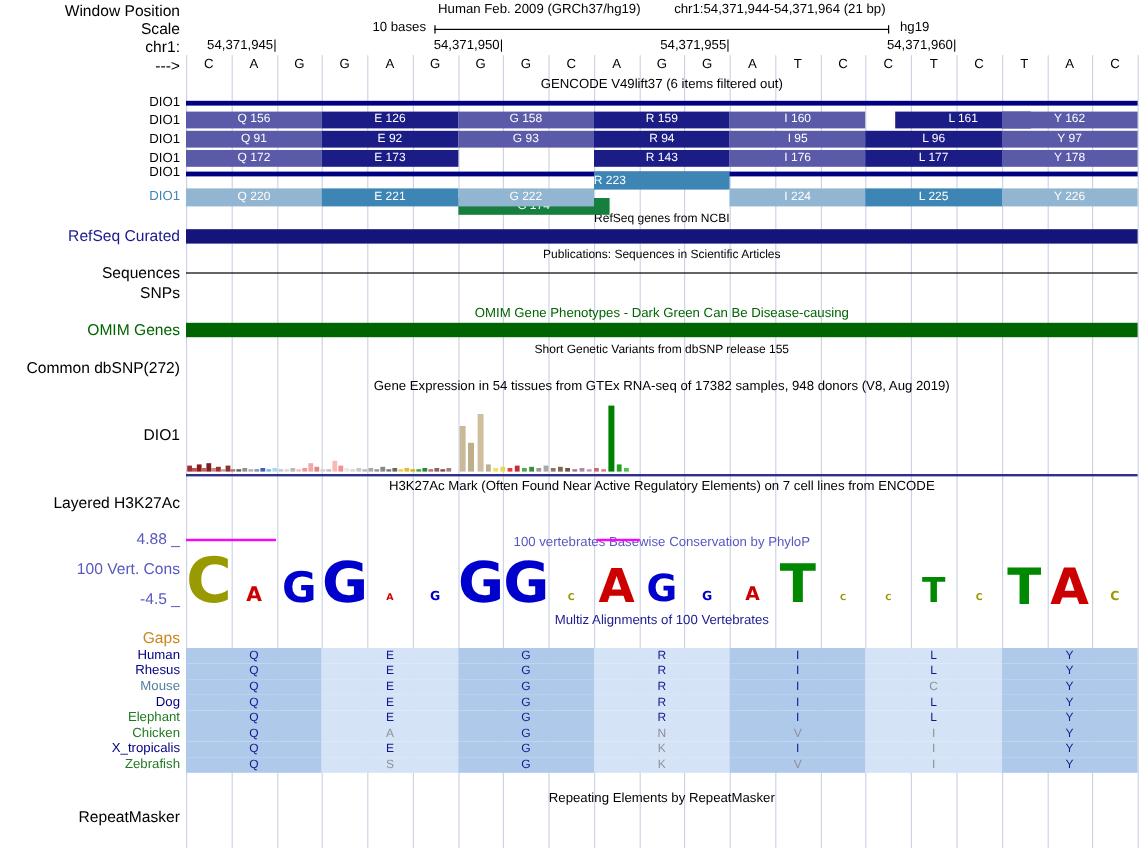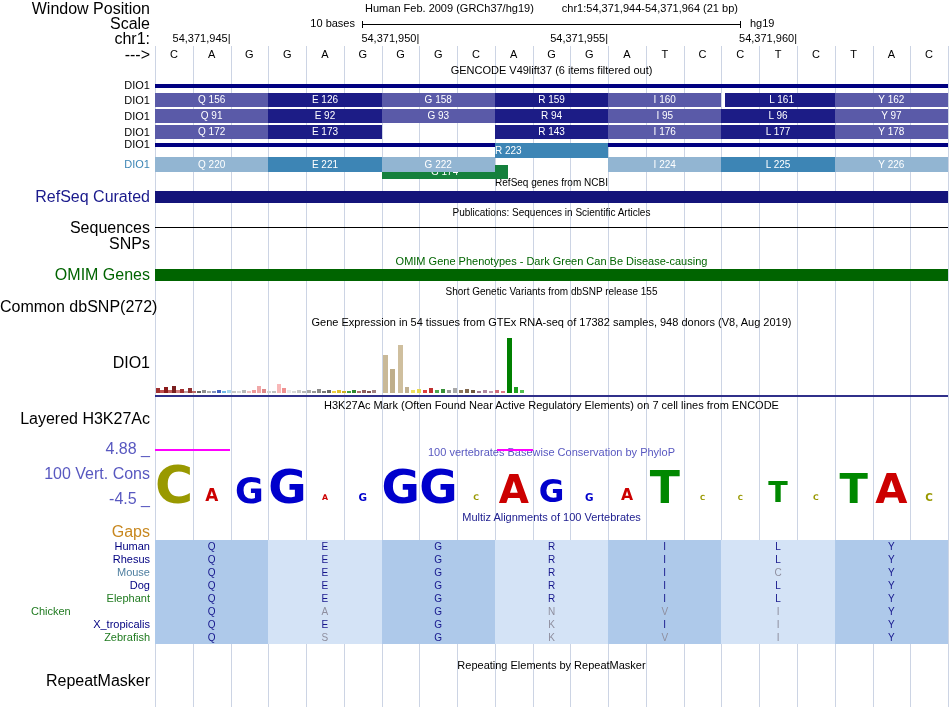--- a/index.html
+++ b/index.html
@@ -1,21 +1,21 @@
 <!DOCTYPE html>
 <html><head>
 <meta charset="utf-8">
 <style>
   *{margin:0;padding:0;box-sizing:border-box}
   body{background:#fff;font-family:"Liberation Sans",sans-serif}
   #browser{position:relative;width:950px;height:707px;background:#fff;overflow:hidden;
            font-family:"Liberation Sans",sans-serif;font-size:11px;color:#000}
   .abs{position:absolute;white-space:nowrap;z-index:1}
   .lbl{position:absolute;left:0;width:150px;text-align:right;line-height:13px;
-       white-space:nowrap;font-size:16px;z-index:1}
+       white-space:nowrap;font-size:13px;z-index:1}
   .ct{position:absolute;left:155px;width:793px;text-align:center;white-space:nowrap;z-index:1}
   .sm{font-size:10px}
 </style>
 </head>
 <body>
 
 <div id="browser">
 
   <div class="abs" style="left:155px;top:2px;width:793px;text-align:center">
     <span>Human Feb. 2009 (GRCh37/hg19)</span><span style="display:inline-block;width:28px"></span><span>chr1:54,371,944-54,371,964 (21 bp)</span>
@@ -100,21 +100,21 @@
     <div style="position: absolute; z-index: 1; left: 362px; top: 21px; width: 1px; height: 7px; background: rgb(0, 0, 0);"></div>
     <div style="position: absolute; z-index: 1; left: 740px; top: 21px; width: 1px; height: 7px; background: rgb(0, 0, 0);"></div>
     <div style="position: absolute; z-index: 1; left: 0px; width: 150px; text-align: right; line-height: 13px; top: 79px; color: rgb(0, 0, 0);">DIO1</div>
     <div style="position: absolute; z-index: 1; left: 155px; top: 84px; width: 793px; height: 4px; background: rgb(0, 0, 128);"></div>
     <div style="position: absolute; z-index: 1; left: 0px; width: 150px; text-align: right; line-height: 13px; top: 93.5px; color: rgb(0, 0, 0);">DIO1</div>
     <div style="position: absolute; z-index: 1; left: 155px; top: 93px; width: 113.3px; height: 14px; line-height: 14px; background: rgb(90, 90, 168); color: rgb(255, 255, 255); font-size: 10px; text-align: center;">Q 156</div>
     <div style="position: absolute; z-index: 1; left: 268.3px; top: 93px; width: 113.3px; height: 14px; line-height: 14px; background: rgb(28, 28, 134); color: rgb(255, 255, 255); font-size: 10px; text-align: center;">E 126</div>
     <div style="position: absolute; z-index: 1; left: 381.6px; top: 93px; width: 113.3px; height: 14px; line-height: 14px; background: rgb(90, 90, 168); color: rgb(255, 255, 255); font-size: 10px; text-align: center;">G 158</div>
     <div style="position: absolute; z-index: 1; left: 494.9px; top: 93px; width: 113.3px; height: 14px; line-height: 14px; background: rgb(28, 28, 134); color: rgb(255, 255, 255); font-size: 10px; text-align: center;">R 159</div>
     <div style="position: absolute; z-index: 1; left: 608.1px; top: 93px; width: 113.3px; height: 14px; line-height: 14px; background: rgb(90, 90, 168); color: rgb(255, 255, 255); font-size: 10px; text-align: center;">I 160</div>
-    <div style="position: absolute; z-index: 1; left: 725px; top: 93px; width: 113.3px; height: 14px; line-height: 14px; background: rgb(28, 28, 134); color: rgb(255, 255, 255); font-size: 10px; text-align: center;">L 161</div>
+    <div style="position: absolute; z-index: 1; left: 746px; top: 93px; width: 113.3px; height: 14px; line-height: 14px; background: rgb(28, 28, 134); color: rgb(255, 255, 255); font-size: 10px; text-align: center;">L 161</div>
     <div style="position: absolute; z-index: 1; left: 834.7px; top: 93px; width: 113.3px; height: 14px; line-height: 14px; background: rgb(90, 90, 168); color: rgb(255, 255, 255); font-size: 10px; text-align: center;">Y 162</div>
     <div style="position: absolute; z-index: 1; left: 0px; width: 150px; text-align: right; line-height: 13px; top: 109.5px; color: rgb(0, 0, 0);">DIO1</div>
     <div style="position: absolute; z-index: 1; left: 155px; top: 109px; width: 113.3px; height: 14px; line-height: 14px; background: rgb(90, 90, 168); color: rgb(255, 255, 255); font-size: 10px; text-align: center;">Q 91</div>
     <div style="position: absolute; z-index: 1; left: 268.3px; top: 109px; width: 113.3px; height: 14px; line-height: 14px; background: rgb(28, 28, 134); color: rgb(255, 255, 255); font-size: 10px; text-align: center;">E 92</div>
     <div style="position: absolute; z-index: 1; left: 381.6px; top: 109px; width: 113.3px; height: 14px; line-height: 14px; background: rgb(90, 90, 168); color: rgb(255, 255, 255); font-size: 10px; text-align: center;">G 93</div>
     <div style="position: absolute; z-index: 1; left: 494.9px; top: 109px; width: 113.3px; height: 14px; line-height: 14px; background: rgb(28, 28, 134); color: rgb(255, 255, 255); font-size: 10px; text-align: center;">R 94</div>
     <div style="position: absolute; z-index: 1; left: 608.1px; top: 109px; width: 113.3px; height: 14px; line-height: 14px; background: rgb(90, 90, 168); color: rgb(255, 255, 255); font-size: 10px; text-align: center;">I 95</div>
     <div style="position: absolute; z-index: 1; left: 721.4px; top: 109px; width: 113.3px; height: 14px; line-height: 14px; background: rgb(28, 28, 134); color: rgb(255, 255, 255); font-size: 10px; text-align: center;">L 96</div>
     <div style="position: absolute; z-index: 1; left: 834.7px; top: 109px; width: 113.3px; height: 14px; line-height: 14px; background: rgb(90, 90, 168); color: rgb(255, 255, 255); font-size: 10px; text-align: center;">Y 97</div>
     <div style="position: absolute; z-index: 1; left: 0px; width: 150px; text-align: right; line-height: 13px; top: 125.5px; color: rgb(0, 0, 0);">DIO1</div>
@@ -264,21 +264,21 @@
     <div style="position: absolute; z-index: 1; left: 721.4px; top: 579px; width: 113.3px; height: 13px; line-height: 13px; text-align: center; font-size: 10px; background: rgb(212, 227, 246); color: rgb(22, 22, 140);">L</div>
     <div style="position: absolute; z-index: 1; left: 834.7px; top: 579px; width: 113.3px; height: 13px; line-height: 13px; text-align: center; font-size: 10px; background: rgb(174, 201, 234); color: rgb(22, 22, 140);">Y</div>
     <div style="position: absolute; z-index: 1; left: 0px; width: 150px; text-align: right; top: 592px; line-height: 13px; color: rgb(31, 122, 31);">Elephant</div>
     <div style="position: absolute; z-index: 1; left: 155px; top: 592px; width: 113.3px; height: 13px; line-height: 13px; text-align: center; font-size: 10px; background: rgb(174, 201, 234); color: rgb(22, 22, 140);">Q</div>
     <div style="position: absolute; z-index: 1; left: 268.3px; top: 592px; width: 113.3px; height: 13px; line-height: 13px; text-align: center; font-size: 10px; background: rgb(212, 227, 246); color: rgb(22, 22, 140);">E</div>
     <div style="position: absolute; z-index: 1; left: 381.6px; top: 592px; width: 113.3px; height: 13px; line-height: 13px; text-align: center; font-size: 10px; background: rgb(174, 201, 234); color: rgb(22, 22, 140);">G</div>
     <div style="position: absolute; z-index: 1; left: 494.9px; top: 592px; width: 113.3px; height: 13px; line-height: 13px; text-align: center; font-size: 10px; background: rgb(212, 227, 246); color: rgb(22, 22, 140);">R</div>
     <div style="position: absolute; z-index: 1; left: 608.1px; top: 592px; width: 113.3px; height: 13px; line-height: 13px; text-align: center; font-size: 10px; background: rgb(174, 201, 234); color: rgb(22, 22, 140);">I</div>
     <div style="position: absolute; z-index: 1; left: 721.4px; top: 592px; width: 113.3px; height: 13px; line-height: 13px; text-align: center; font-size: 10px; background: rgb(212, 227, 246); color: rgb(22, 22, 140);">L</div>
     <div style="position: absolute; z-index: 1; left: 834.7px; top: 592px; width: 113.3px; height: 13px; line-height: 13px; text-align: center; font-size: 10px; background: rgb(174, 201, 234); color: rgb(22, 22, 140);">Y</div>
-    <div style="position: absolute; z-index: 1; left: 0px; width: 150px; text-align: left; top: 605px; line-height: 13px; color: rgb(31, 122, 31); padding-left: 31px;">Chicken</div>
+    <div style="position: absolute; z-index: 1; left: 0px; width: 150px; text-align: right; top: 605px; line-height: 13px; color: rgb(31, 122, 31);">Chicken</div>
     <div style="position: absolute; z-index: 1; left: 155px; top: 605px; width: 113.3px; height: 13px; line-height: 13px; text-align: center; font-size: 10px; background: rgb(174, 201, 234); color: rgb(22, 22, 140);">Q</div>
     <div style="position: absolute; z-index: 1; left: 268.3px; top: 605px; width: 113.3px; height: 13px; line-height: 13px; text-align: center; font-size: 10px; background: rgb(212, 227, 246); color: rgb(143, 143, 159);">A</div>
     <div style="position: absolute; z-index: 1; left: 381.6px; top: 605px; width: 113.3px; height: 13px; line-height: 13px; text-align: center; font-size: 10px; background: rgb(174, 201, 234); color: rgb(22, 22, 140);">G</div>
     <div style="position: absolute; z-index: 1; left: 494.9px; top: 605px; width: 113.3px; height: 13px; line-height: 13px; text-align: center; font-size: 10px; background: rgb(212, 227, 246); color: rgb(143, 143, 159);">N</div>
     <div style="position: absolute; z-index: 1; left: 608.1px; top: 605px; width: 113.3px; height: 13px; line-height: 13px; text-align: center; font-size: 10px; background: rgb(174, 201, 234); color: rgb(143, 143, 159);">V</div>
     <div style="position: absolute; z-index: 1; left: 721.4px; top: 605px; width: 113.3px; height: 13px; line-height: 13px; text-align: center; font-size: 10px; background: rgb(212, 227, 246); color: rgb(143, 143, 159);">I</div>
     <div style="position: absolute; z-index: 1; left: 834.7px; top: 605px; width: 113.3px; height: 13px; line-height: 13px; text-align: center; font-size: 10px; background: rgb(174, 201, 234); color: rgb(22, 22, 140);">Y</div>
     <div style="position: absolute; z-index: 1; left: 0px; width: 150px; text-align: right; top: 618px; line-height: 13px; color: rgb(0, 0, 128);">X_tropicalis</div>
     <div style="position: absolute; z-index: 1; left: 155px; top: 618px; width: 113.3px; height: 13px; line-height: 13px; text-align: center; font-size: 10px; background: rgb(174, 201, 234); color: rgb(22, 22, 140);">Q</div>
     <div style="position: absolute; z-index: 1; left: 268.3px; top: 618px; width: 113.3px; height: 13px; line-height: 13px; text-align: center; font-size: 10px; background: rgb(212, 227, 246); color: rgb(22, 22, 140);">E</div>

